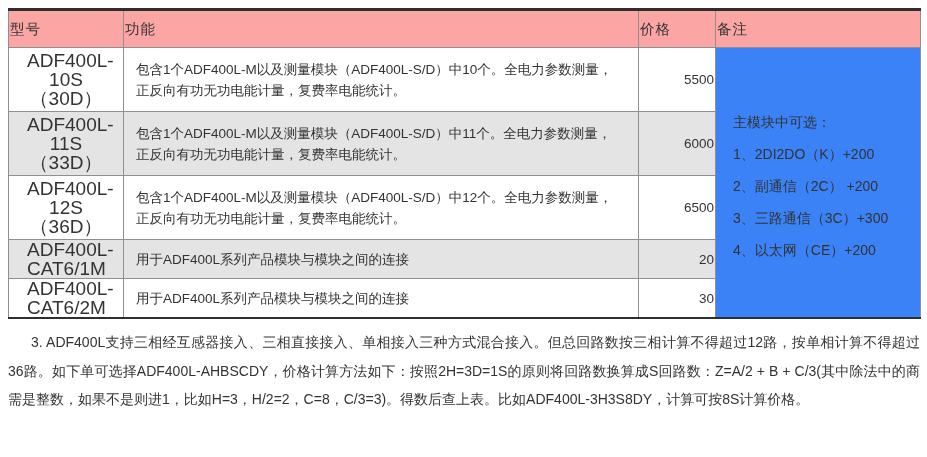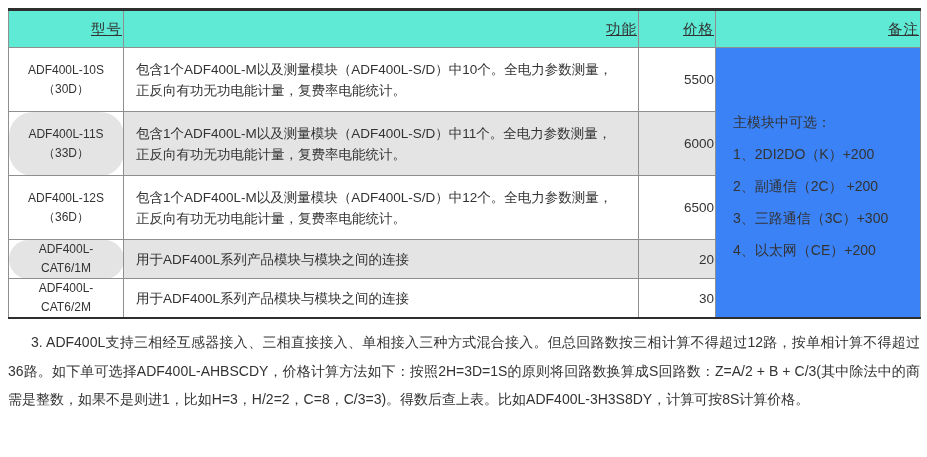--- a/index.html
+++ b/index.html
@@ -26,38 +26,36 @@
     border-bottom: 2px solid #2e2e2e;
     border-left: 1px solid #8f8f8f;
     border-right: 1px solid #8f8f8f;
   }
   .price-table th,
   .price-table td {
     border: 1px solid #8f8f8f;
     box-sizing: border-box;
   }
   .price-table thead th {
-    background: #5eead4;
+    background: #fca5a5;
     height: 38px;
     font-size: 14.5px;
     font-weight: normal;
-    text-align: right;
+    text-align: left;
     letter-spacing: 1px;
-    text-decoration: underline;
   }
   .row-tall td { height: 64px; }
   .row-short td { height: 28px; }
   td.shaded { background: #e4e4e4; }
 
   td.model-cell {
     text-align: center;
     padding: 0 18px;
-    font-size: 12px;
+    font-size: 19px;
     line-height: 19px;
-    border-radius: 24px;
   }
   td.func-cell {
     padding: 4px 12px;
     font-size: 13.5px;
     line-height: 21px;
     text-align: left;
     vertical-align: middle;
   }
   .func-line { white-space: nowrap; overflow: hidden; }
   td.price-cell {

